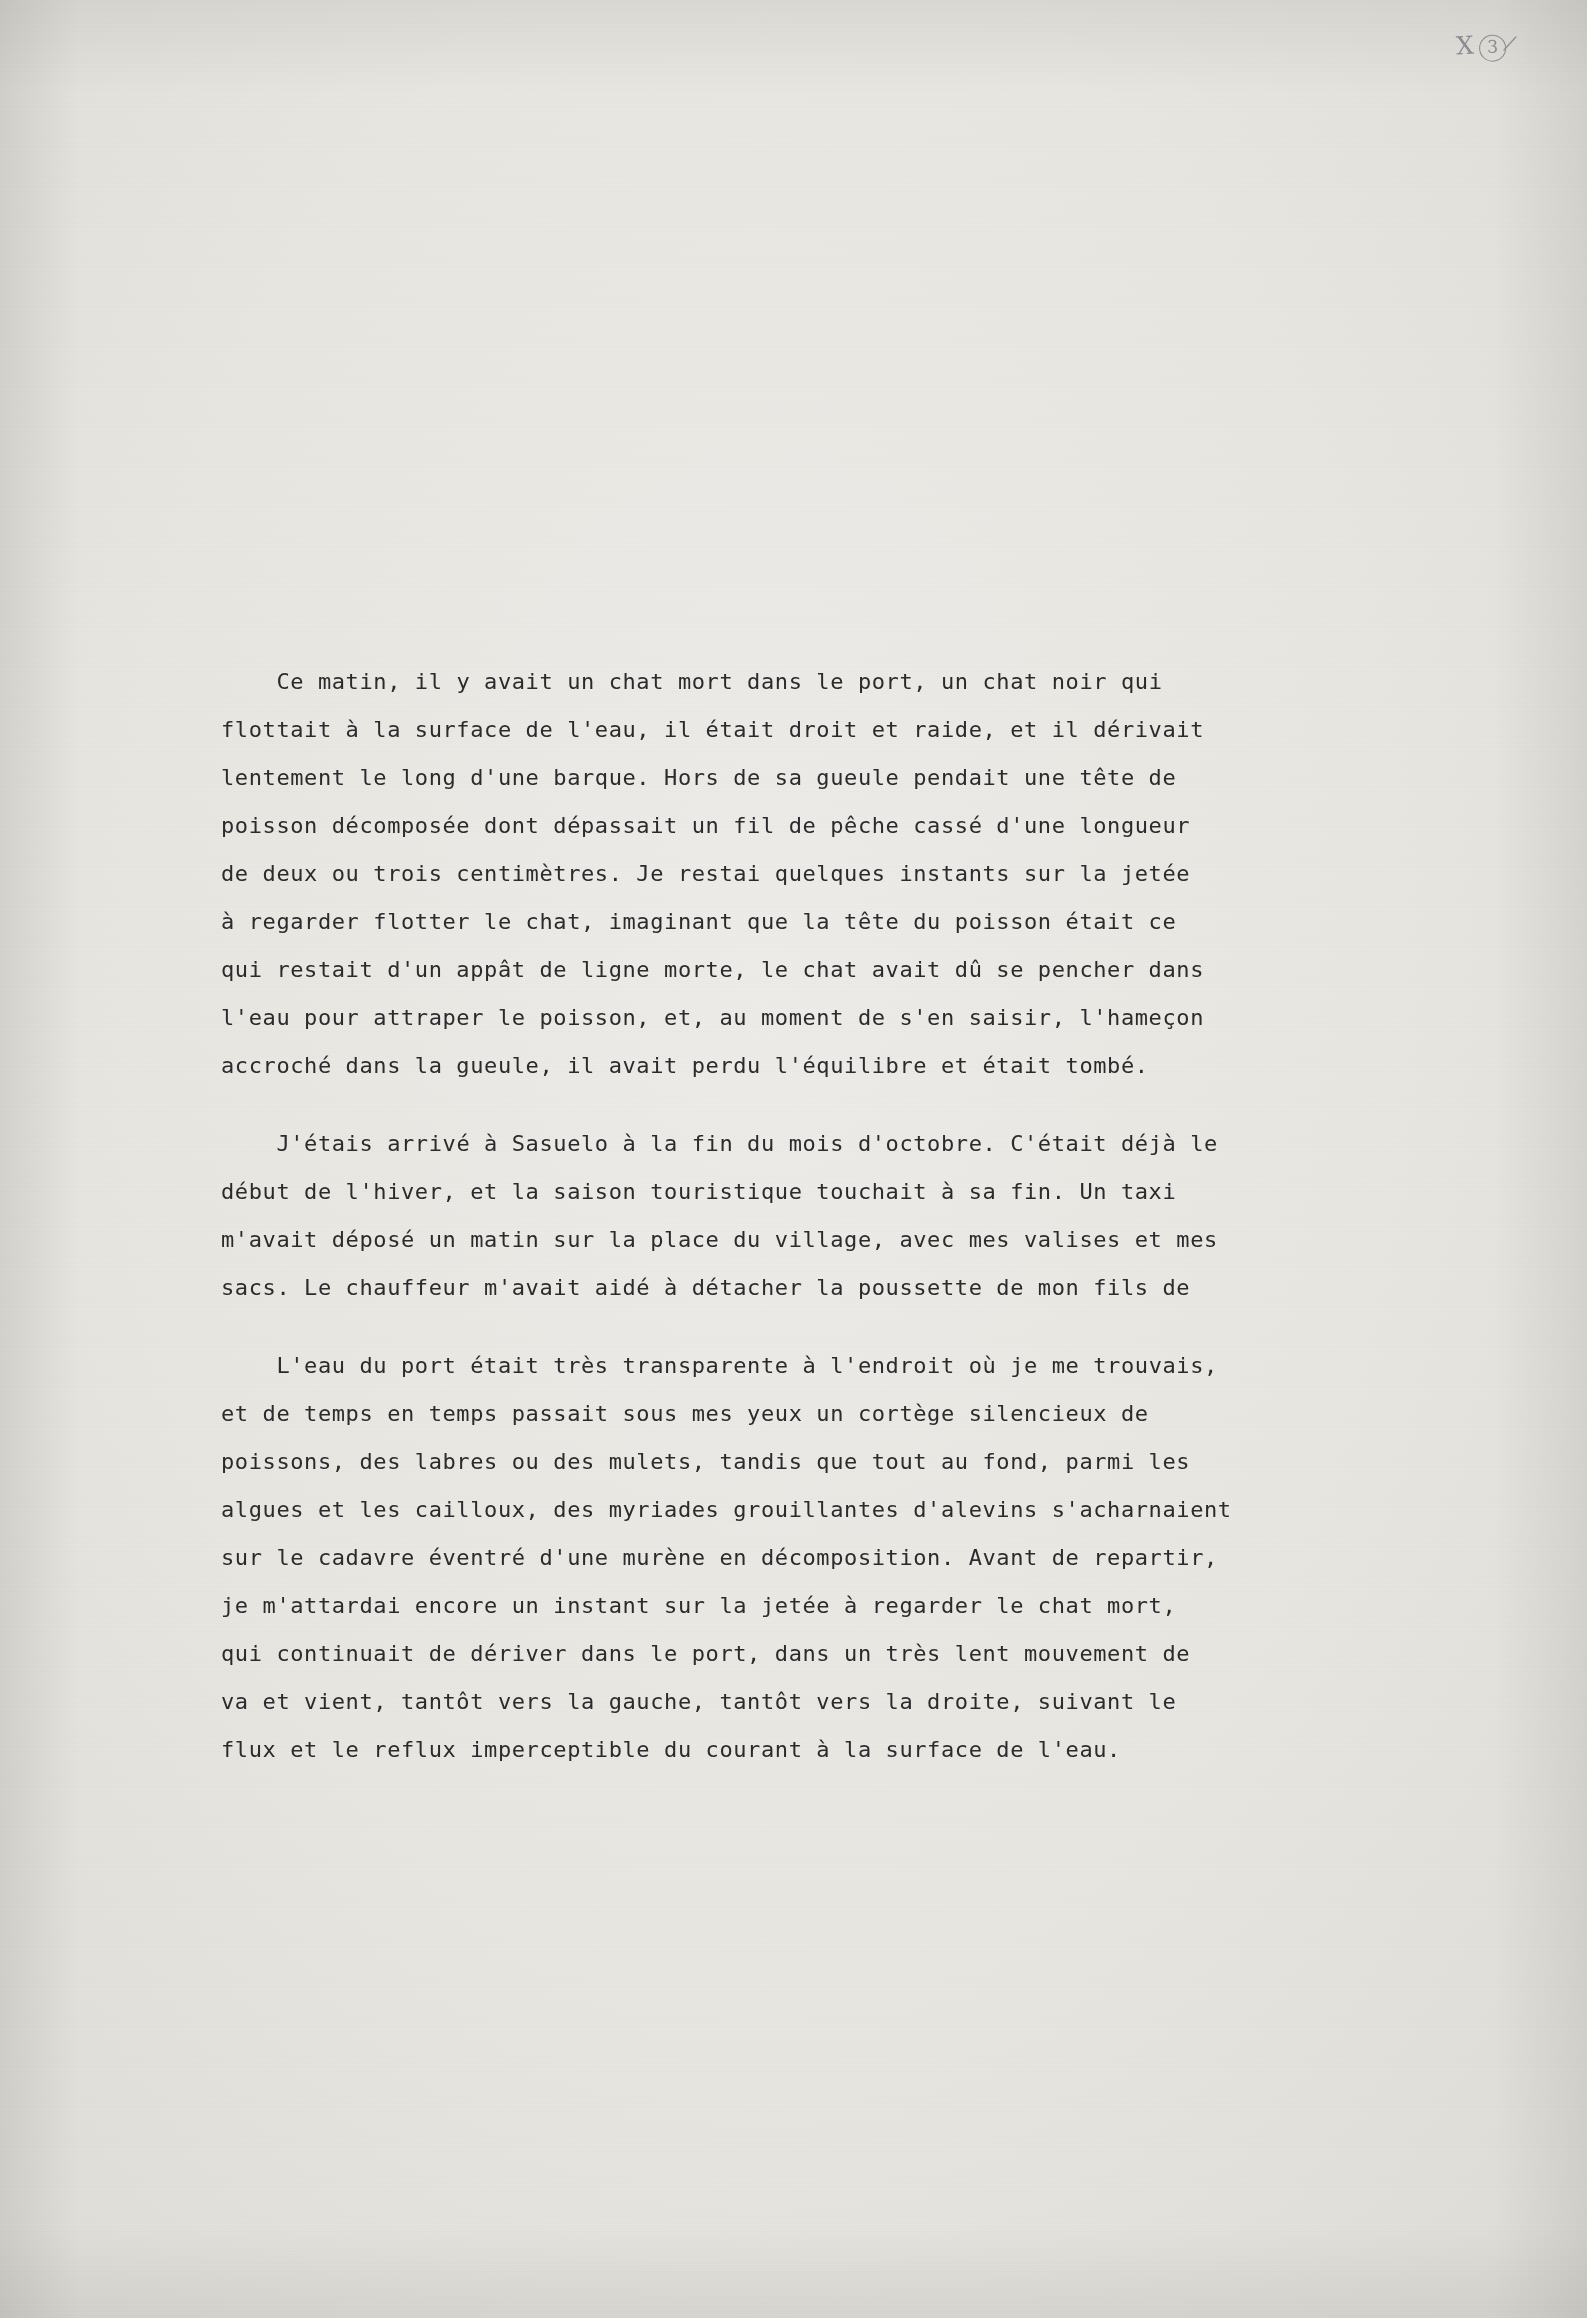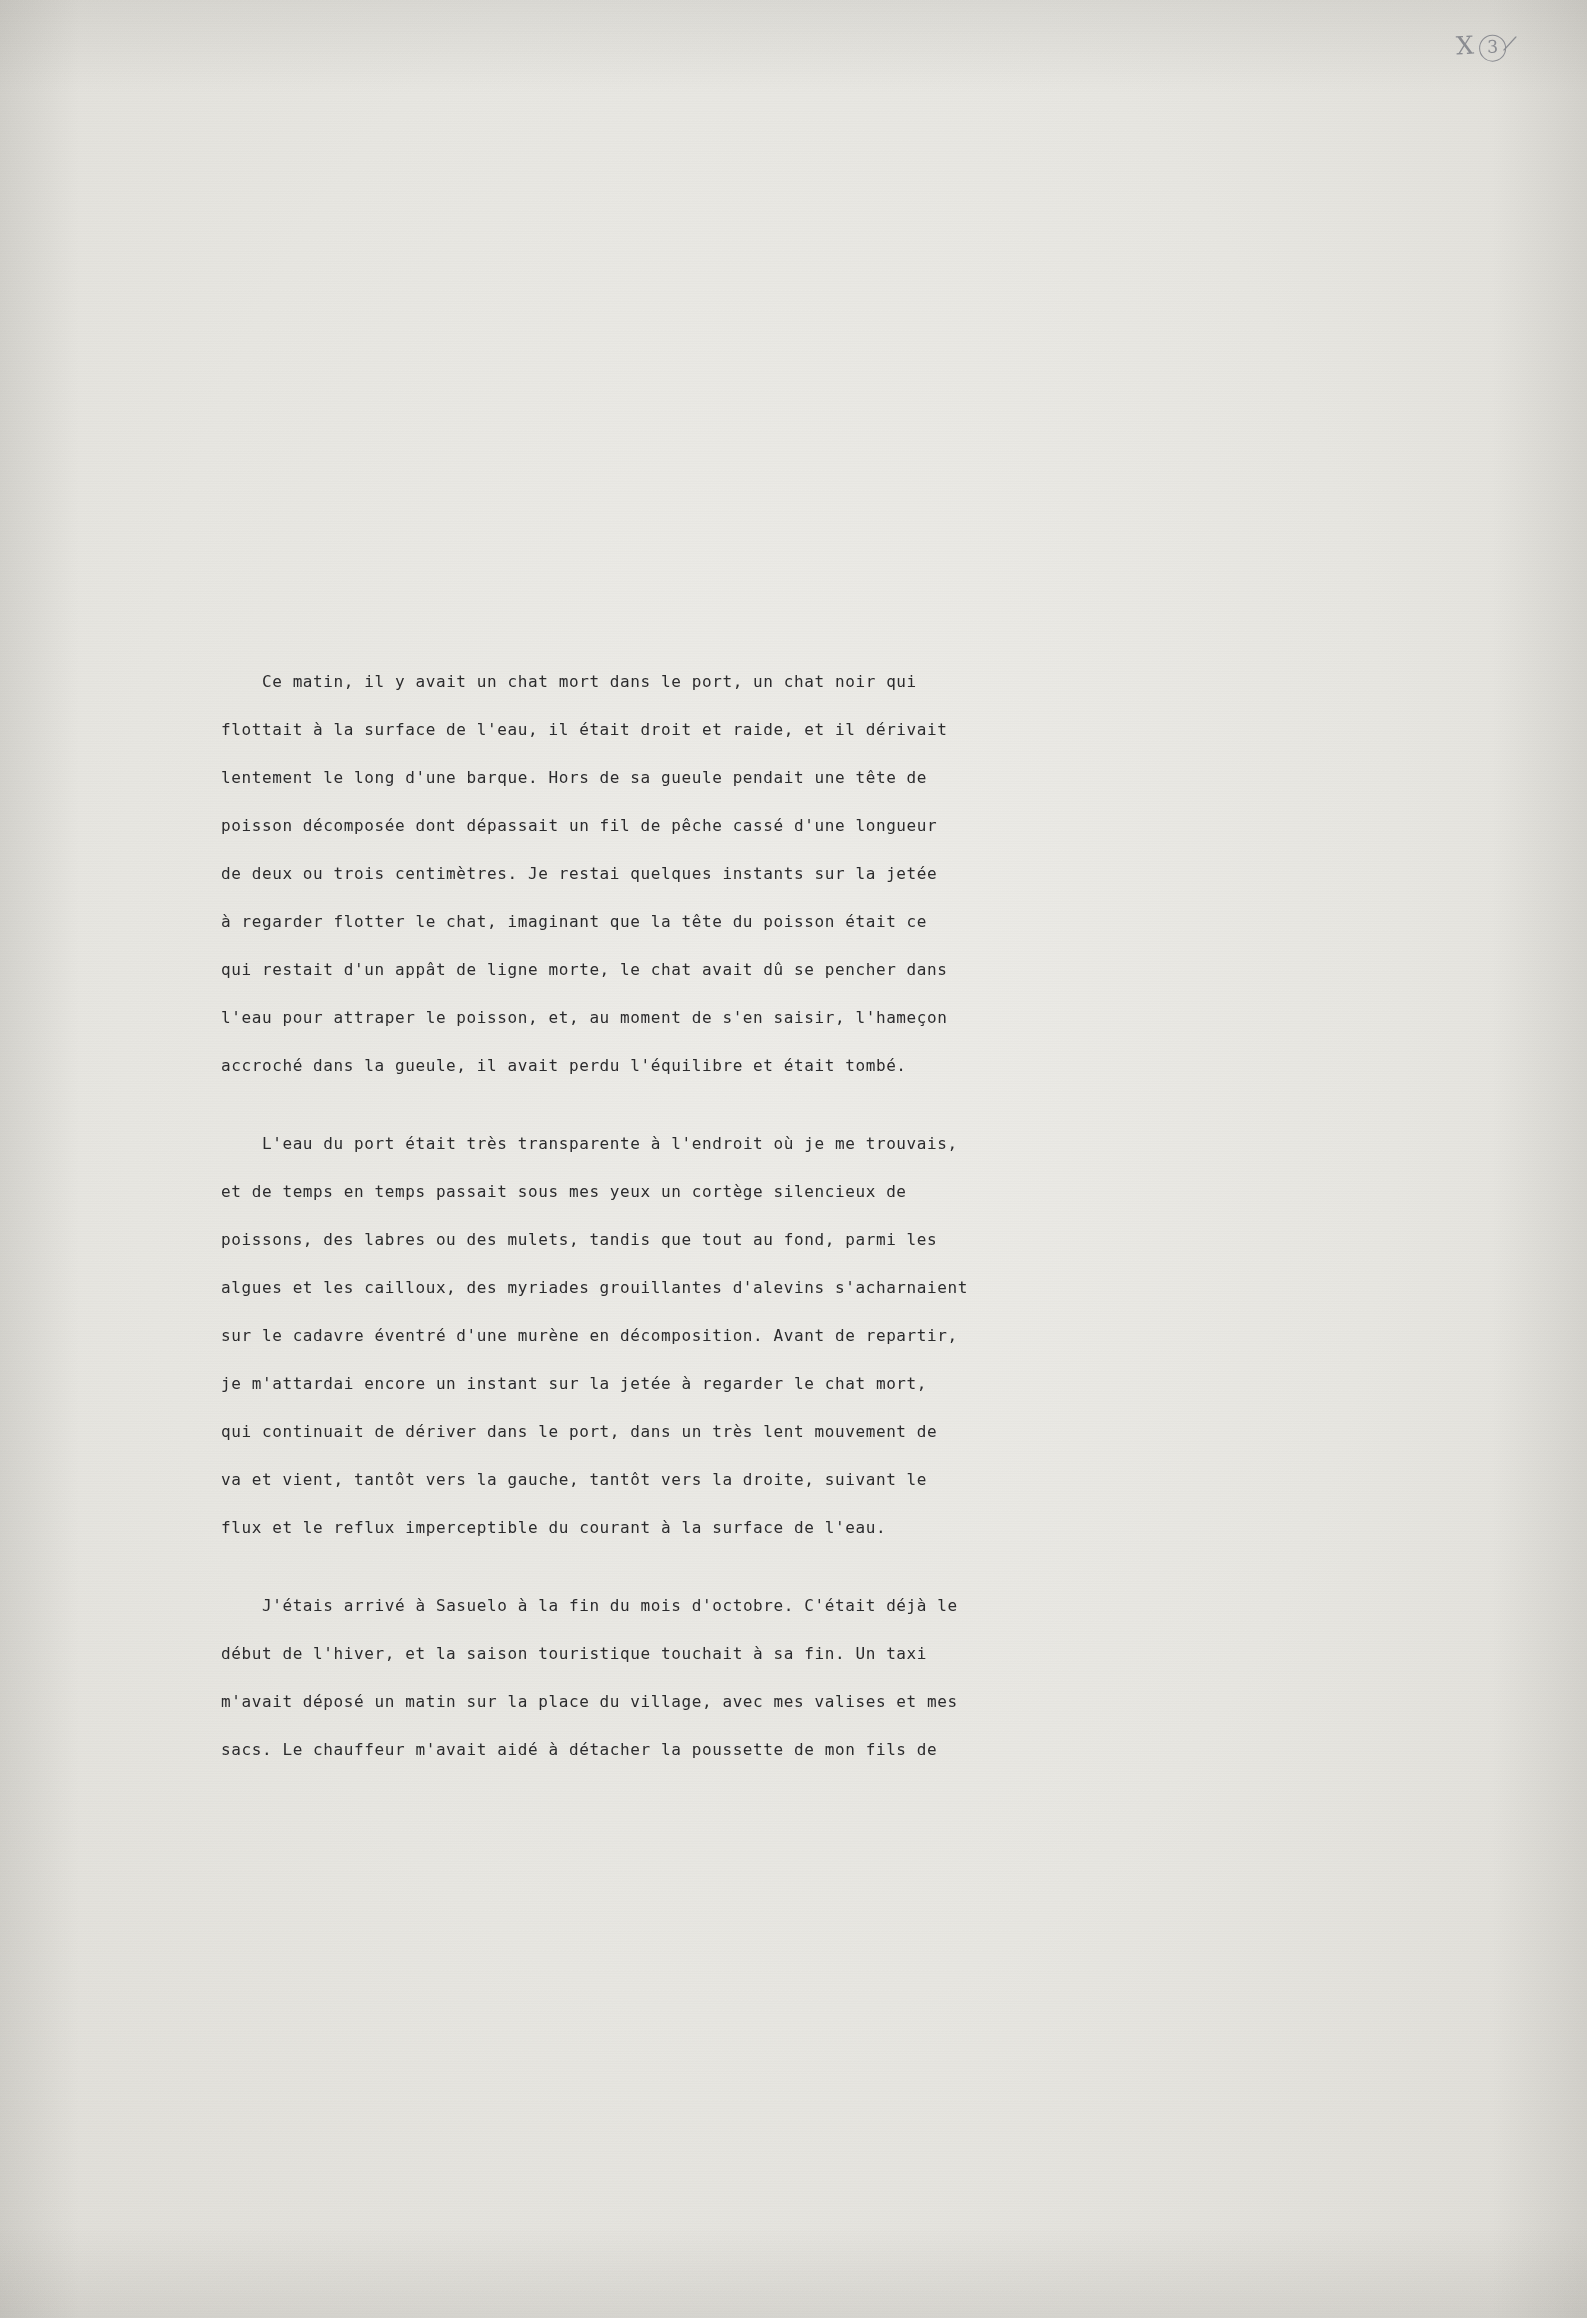--- a/index.html
+++ b/index.html
@@ -77,21 +77,21 @@
     font-size: 21px;
   }
 
   .text-body {
     position: absolute;
     left: 221px;
     top: 658px;
     width: 1162px;
     z-index: 4;
     font-family: "DejaVu Sans Mono", monospace;
-    font-size: 16px;
+    font-size: 22px;
     line-height: 48px;
     color: #2b2b2d;
     letter-spacing: 0.6px;
   }
   .para {
     margin: 0 0 30px 0;
     white-space: pre-wrap;
     text-indent: 0;
   }
   .para:last-child {
@@ -111,28 +111,28 @@
   <div class="text-body">
     <p class="para">    Ce matin, il y avait un chat mort dans le port, un chat noir qui
 flottait à la surface de l'eau, il était droit et raide, et il dérivait
 lentement le long d'une barque. Hors de sa gueule pendait une tête de
 poisson décomposée dont dépassait un fil de pêche cassé d'une longueur
 de deux ou trois centimètres. Je restai quelques instants sur la jetée
 à regarder flotter le chat, imaginant que la tête du poisson était ce
 qui restait d'un appât de ligne morte, le chat avait dû se pencher dans
 l'eau pour attraper le poisson, et, au moment de s'en saisir, l'hameçon
 accroché dans la gueule, il avait perdu l'équilibre et était tombé.</p>
+    <p class="para">    J'étais arrivé à Sasuelo à la fin du mois d'octobre. C'était déjà le
+début de l'hiver, et la saison touristique touchait à sa fin. Un taxi
+m'avait déposé un matin sur la place du village, avec mes valises et mes
+sacs. Le chauffeur m'avait aidé à détacher la poussette de mon fils de</p>
     <p class="para">    L'eau du port était très transparente à l'endroit où je me trouvais,
 et de temps en temps passait sous mes yeux un cortège silencieux de
 poissons, des labres ou des mulets, tandis que tout au fond, parmi les
 algues et les cailloux, des myriades grouillantes d'alevins s'acharnaient
 sur le cadavre éventré d'une murène en décomposition. Avant de repartir,
 je m'attardai encore un instant sur la jetée à regarder le chat mort,
 qui continuait de dériver dans le port, dans un très lent mouvement de
 va et vient, tantôt vers la gauche, tantôt vers la droite, suivant le
 flux et le reflux imperceptible du courant à la surface de l'eau.</p>
-    <p class="para">    J'étais arrivé à Sasuelo à la fin du mois d'octobre. C'était déjà le
-début de l'hiver, et la saison touristique touchait à sa fin. Un taxi
-m'avait déposé un matin sur la place du village, avec mes valises et mes
-sacs. Le chauffeur m'avait aidé à détacher la poussette de mon fils de</p>
   </div>
 </div>
 
 
 </body></html>

